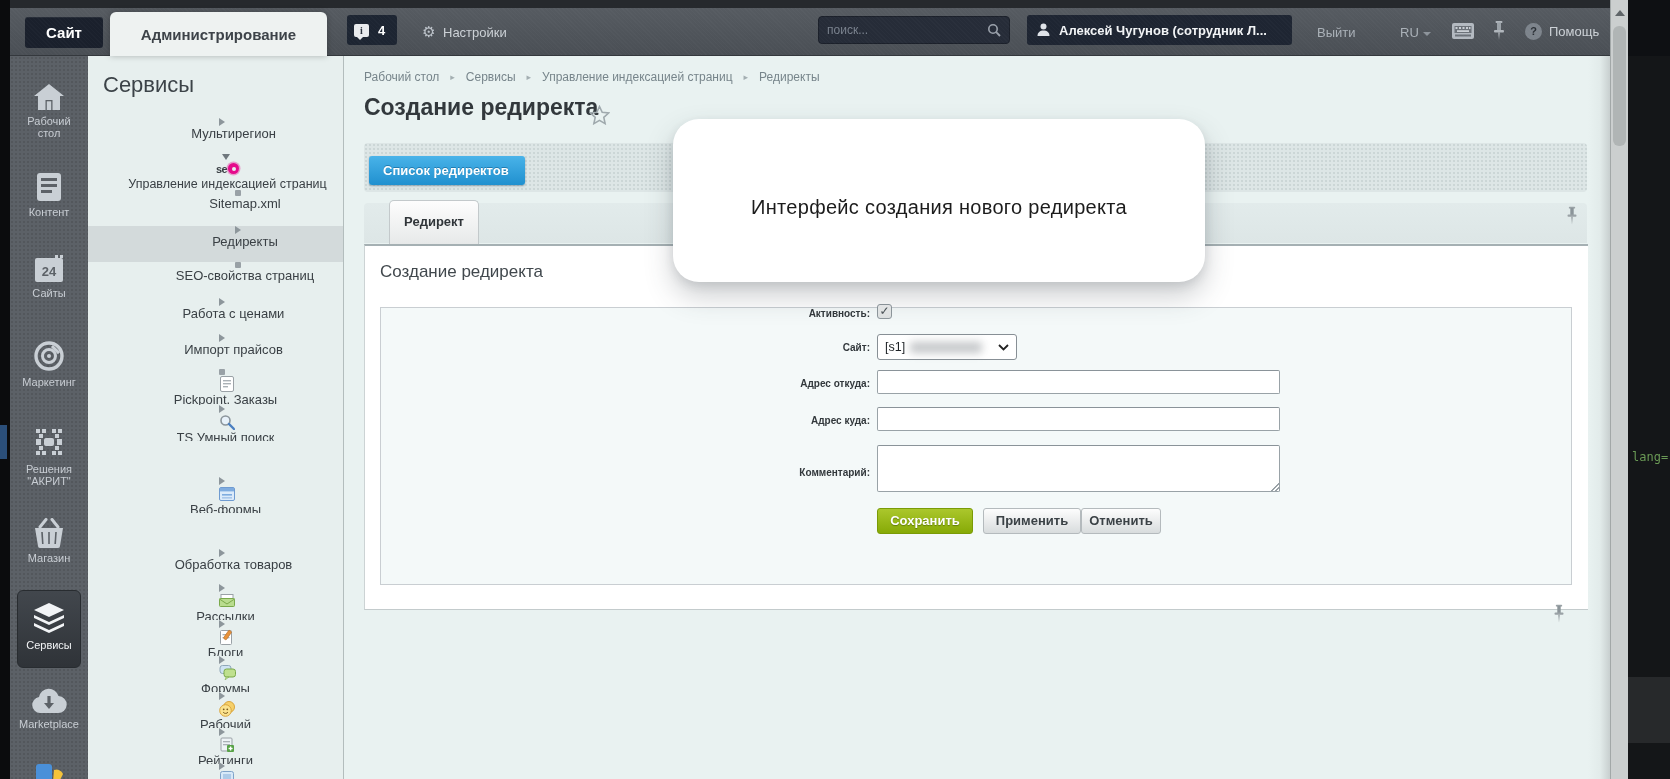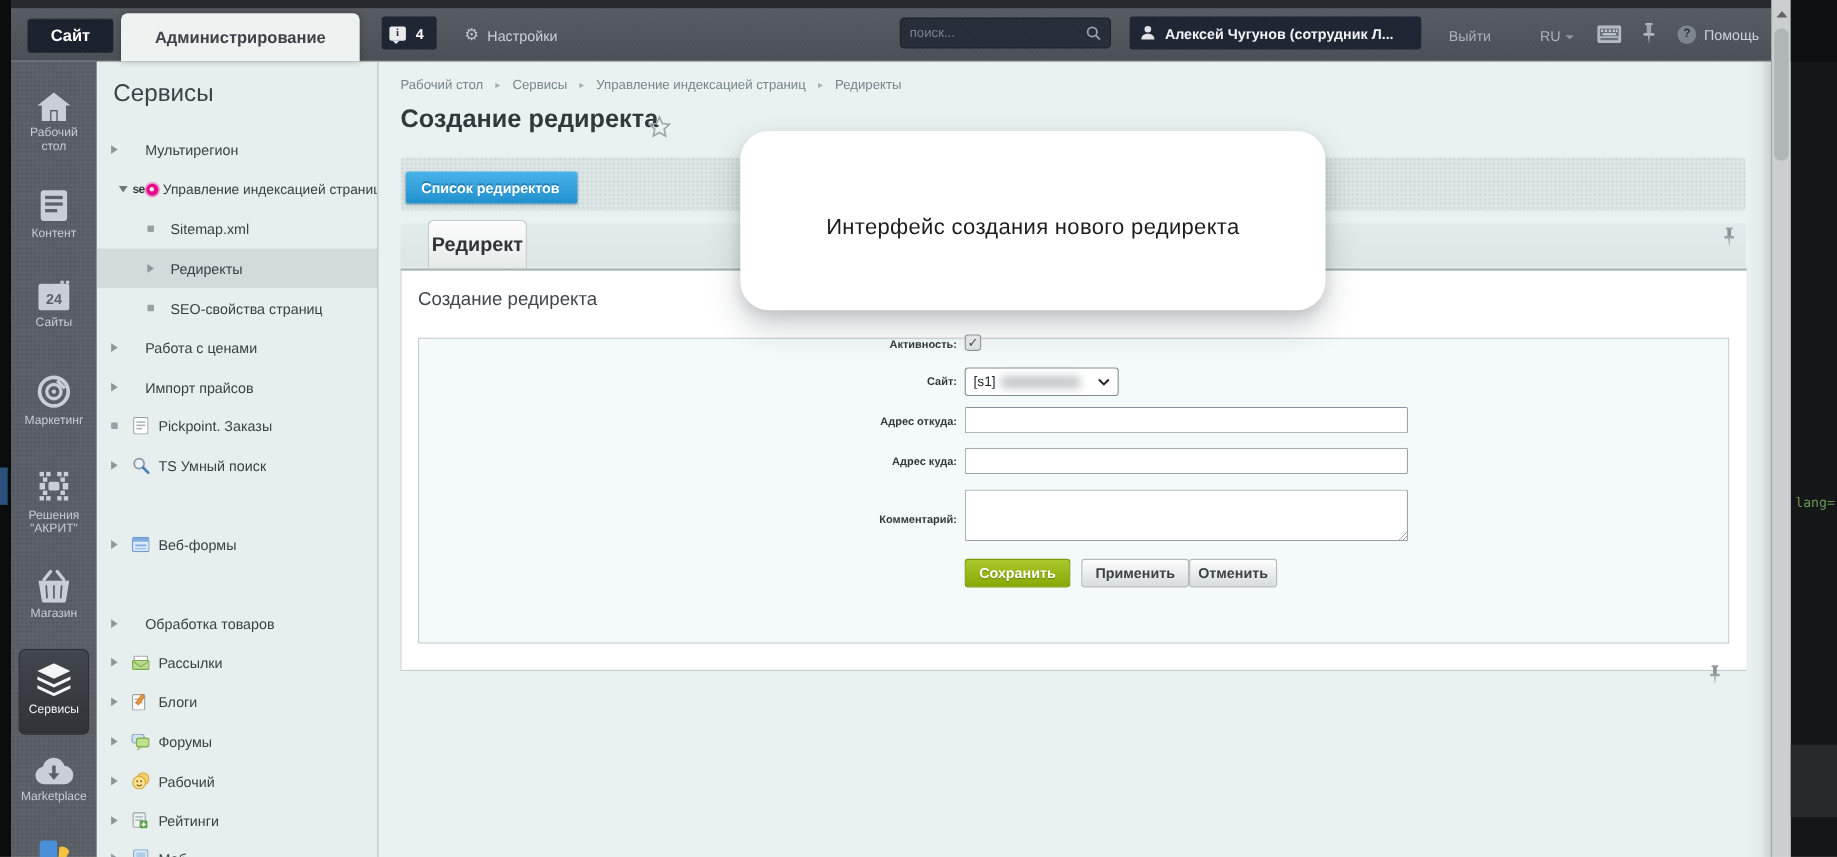--- a/index.html
+++ b/index.html
@@ -63,21 +63,21 @@
     background-image:radial-gradient(rgba(0,0,0,.10) 1px, transparent 1px); background-size:4px 4px; }
   .nav-item { position:absolute; left:0; width:78px; text-align:center; }
   .nav-item .nlabel { color:#c8cdd3; font-size:11px; line-height:12px; margin-top:4px; }
   .nav-sel { position:absolute; left:7px; width:64px; height:78px; background:linear-gradient(#42474d,#2f3338);
     border:1px solid #282c30; border-radius:6px; text-align:center; padding-top:12px; }
   .nav-sel .nlabel { color:#f2f4f6; font-size:11px; margin-top:6px; }
 
   
   #menu-panel { left:88px; top:56px; width:255px; height:723px; background:#e7efee; overflow:hidden; }
   #menu-title { position:absolute; left:15px; top:16px; font-size:22px; color:#3c4348; }
-  .m-row { position:absolute; left:0; width:255px; height:36px; display:flex; align-items:center; padding-left:12px; cursor:pointer; }
+  .m-row { position:absolute; left:0; width:255px; height:36px; display:flex; align-items:center; padding-left:12px; cursor:pointer;flex-direction:column; }
   .m-row.sel { background:#d3dadb; }
   .m-row.lvl1 { padding-left:45px; }
   .m-row.seo-row { padding-left:20px; }
   .marker { flex:none; width:8px; display:flex; justify-content:center; }
   .arr-r { width:0; height:0; border-top:4px solid transparent; border-bottom:4px solid transparent; border-left:6px solid #8d969b; }
   .arr-d { width:0; height:0; border-left:4px solid transparent; border-right:4px solid transparent; border-top:6px solid #6f787d; }
   .dot { width:6px; height:6px; background:#99a1a6; border-radius:1px; }
   .mi { flex:none; margin-left:11px; width:17px; height:17px; display:flex; align-items:center; justify-content:center; }
   .seo-row .mi { margin-left:4px; width:24px; }
   .m-label { margin-left:8px; font-size:13px; color:#3a4045; white-space:nowrap; overflow:hidden; }
@@ -101,21 +101,21 @@
   #context-band { position:absolute; left:20px; top:87px; width:1223px; height:49px; background:#dde6e6; border-radius:4px;
     background-image:radial-gradient(rgba(90,110,110,.13) 1px, transparent 1px); background-size:4px 4px; }
   #btn-back { position:absolute; left:25px; top:100px; height:29px; padding:0 16px 0 14px; background:linear-gradient(#49b3e9,#2090cf);
     border-radius:3px; color:#fff; font-size:13px; font-weight:bold; line-height:29px; box-shadow:0 1px 2px rgba(0,40,70,.35);
     text-shadow:0 -1px 0 rgba(0,60,100,.4); cursor:pointer; }
   #btn-back::before { content:""; position:absolute; left:-11px; top:3.6px; width:21px; height:21px; background:linear-gradient(135deg,#49b3e9,#2f9eda);
     transform:rotate(45deg); border-radius:3px; z-index:-1; }
 
   #tabs-band { position:absolute; left:20px; top:147px; width:1223px; height:40px; background:linear-gradient(#e2ebeb,#dde6e6); border-radius:4px 4px 0 0; }
   #tab-redirect { position:absolute; left:45px; top:144px; width:90px; height:44px; background:linear-gradient(#fdfdfd,#e7e9e9);
-    border:1px solid #c3c9cb; border-bottom:none; border-radius:5px 5px 0 0; color:#303539; font-size:18px; font-weight:bold;
+    border:1px solid #c3c9cb; border-bottom:none; border-radius:5px 5px 0 0; color:#303539; font-size:13px; font-weight:bold;
     text-align:center; line-height:42px; z-index:3; cursor:pointer; }
   .pin-top { position:absolute; left:1222px; top:150px; z-index:4; }
   .pin-bottom { position:absolute; left:1209px; top:548px; z-index:4; }
 
   #form-panel { position:absolute; left:20px; top:188px; width:1225px; height:366px; background:#fff;
     border-top:2px solid #a5b0b3; border-left:1px solid #ccd3d4; border-right:1px solid #ccd3d4; border-bottom:1px solid #c3cbcc; }
   #form-heading { position:absolute; left:15px; top:16px; font-size:17px; color:#41484d; }
   #fieldset { position:absolute; left:15px; top:61px; width:1192px; height:278px; background:#f4f9f9; border:1px solid #c9ced2; }
 
   .f-label { position:absolute; font-size:10px; font-weight:bold; color:#32383c; text-align:right; width:200px; }

